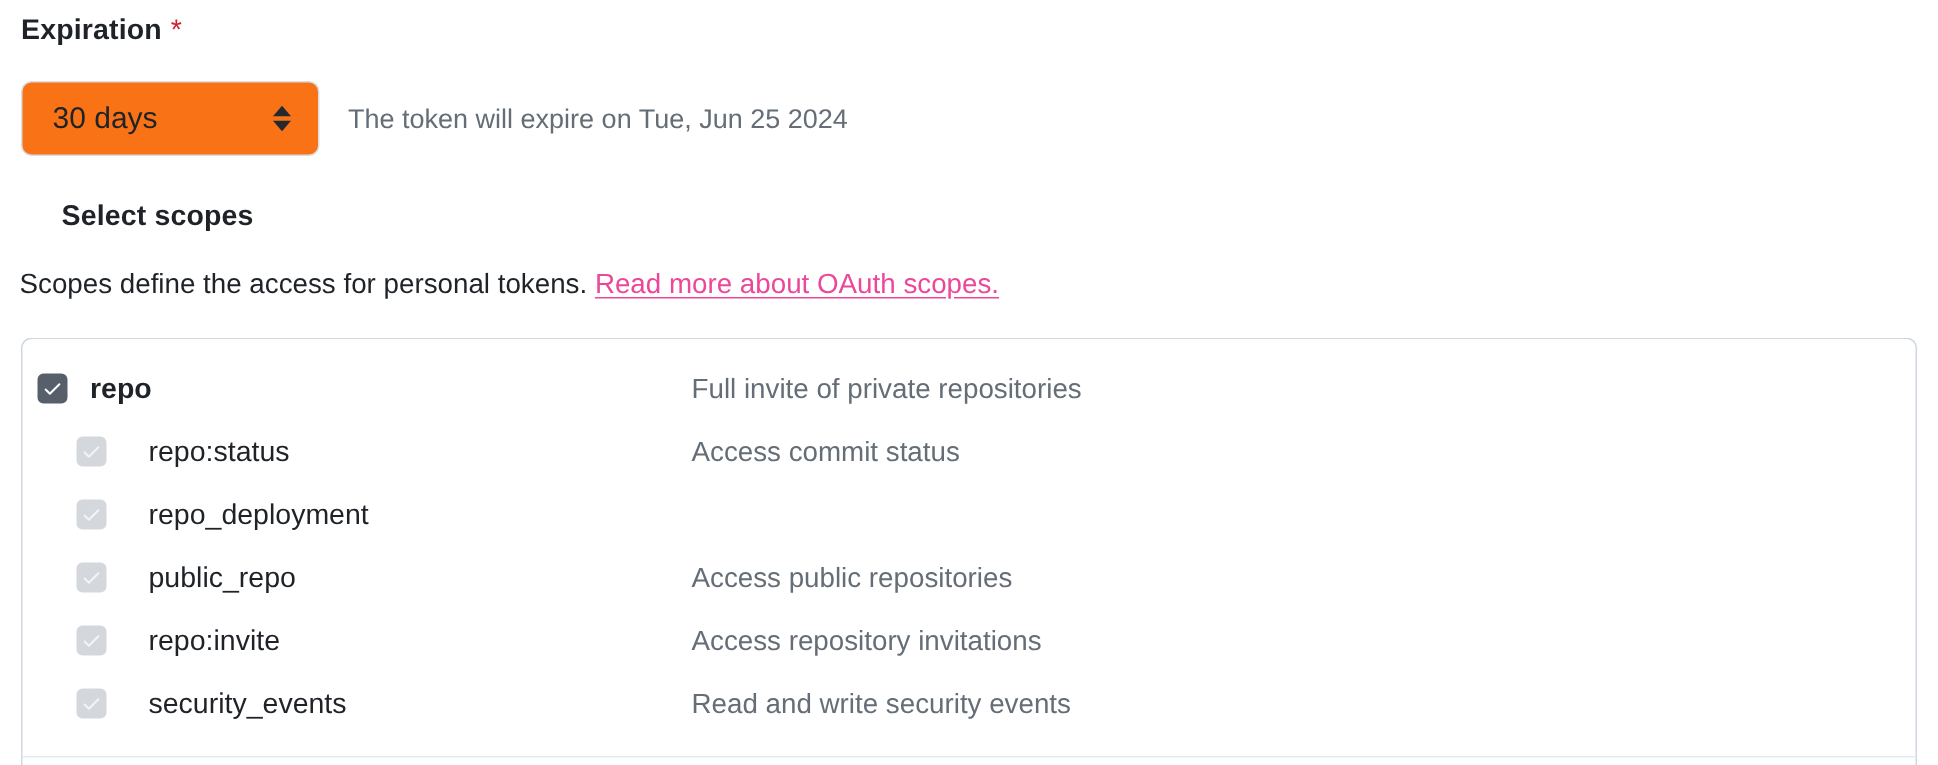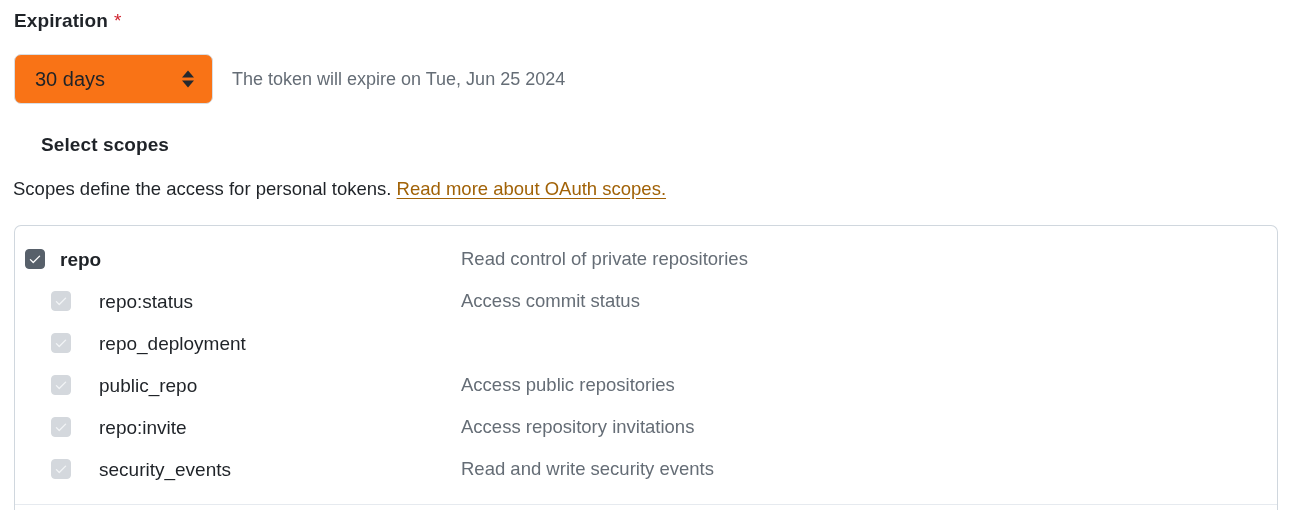--- a/index.html
+++ b/index.html
@@ -108,21 +108,21 @@
   .scopes-sub {
     position: absolute;
     left: 13px;
     top: 180px;
     font-size: 18.5px;
     color: #1f2328;
     line-height: 1;
     white-space: nowrap;
   }
   .scopes-sub a {
-    color: #a16207;
+    color: #ec4899;
     text-decoration: underline;
     text-underline-offset: 3px;
   }
 
   
   .scope-panel {
     position: absolute;
     left: 14px;
     top: 225px;
     width: 1264px;
@@ -236,21 +236,21 @@
   <div class="scope-panel">
     <div class="scope-group">
 
       <div class="scope-row parent">
         <span class="cbx checked-enabled">
           <svg width="14" height="14" viewBox="0 0 16 16" aria-hidden="true">
               <path d="M13.78 4.22a.75.75 0 0 1 0 1.06l-7.25 7.25a.75.75 0 0 1-1.06 0L2.22 9.28a.75.75 0 0 1 1.06-1.06L6 10.94l6.72-6.72a.75.75 0 0 1 1.06 0Z"></path>
             </svg>
         </span>
         <span class="scope-name">repo</span>
-        <span class="scope-desc">Read control of private repositories</span>
+        <span class="scope-desc">Full invite of private repositories</span>
       </div>
 
       <div class="scope-row child">
         <span class="cbx checked-disabled">
           <svg width="14" height="14" viewBox="0 0 16 16" aria-hidden="true">
               <path d="M13.78 4.22a.75.75 0 0 1 0 1.06l-7.25 7.25a.75.75 0 0 1-1.06 0L2.22 9.28a.75.75 0 0 1 1.06-1.06L6 10.94l6.72-6.72a.75.75 0 0 1 1.06 0Z"></path>
             </svg>
         </span>
         <span class="scope-name">repo:status</span>
         <span class="scope-desc">Access commit status</span>

